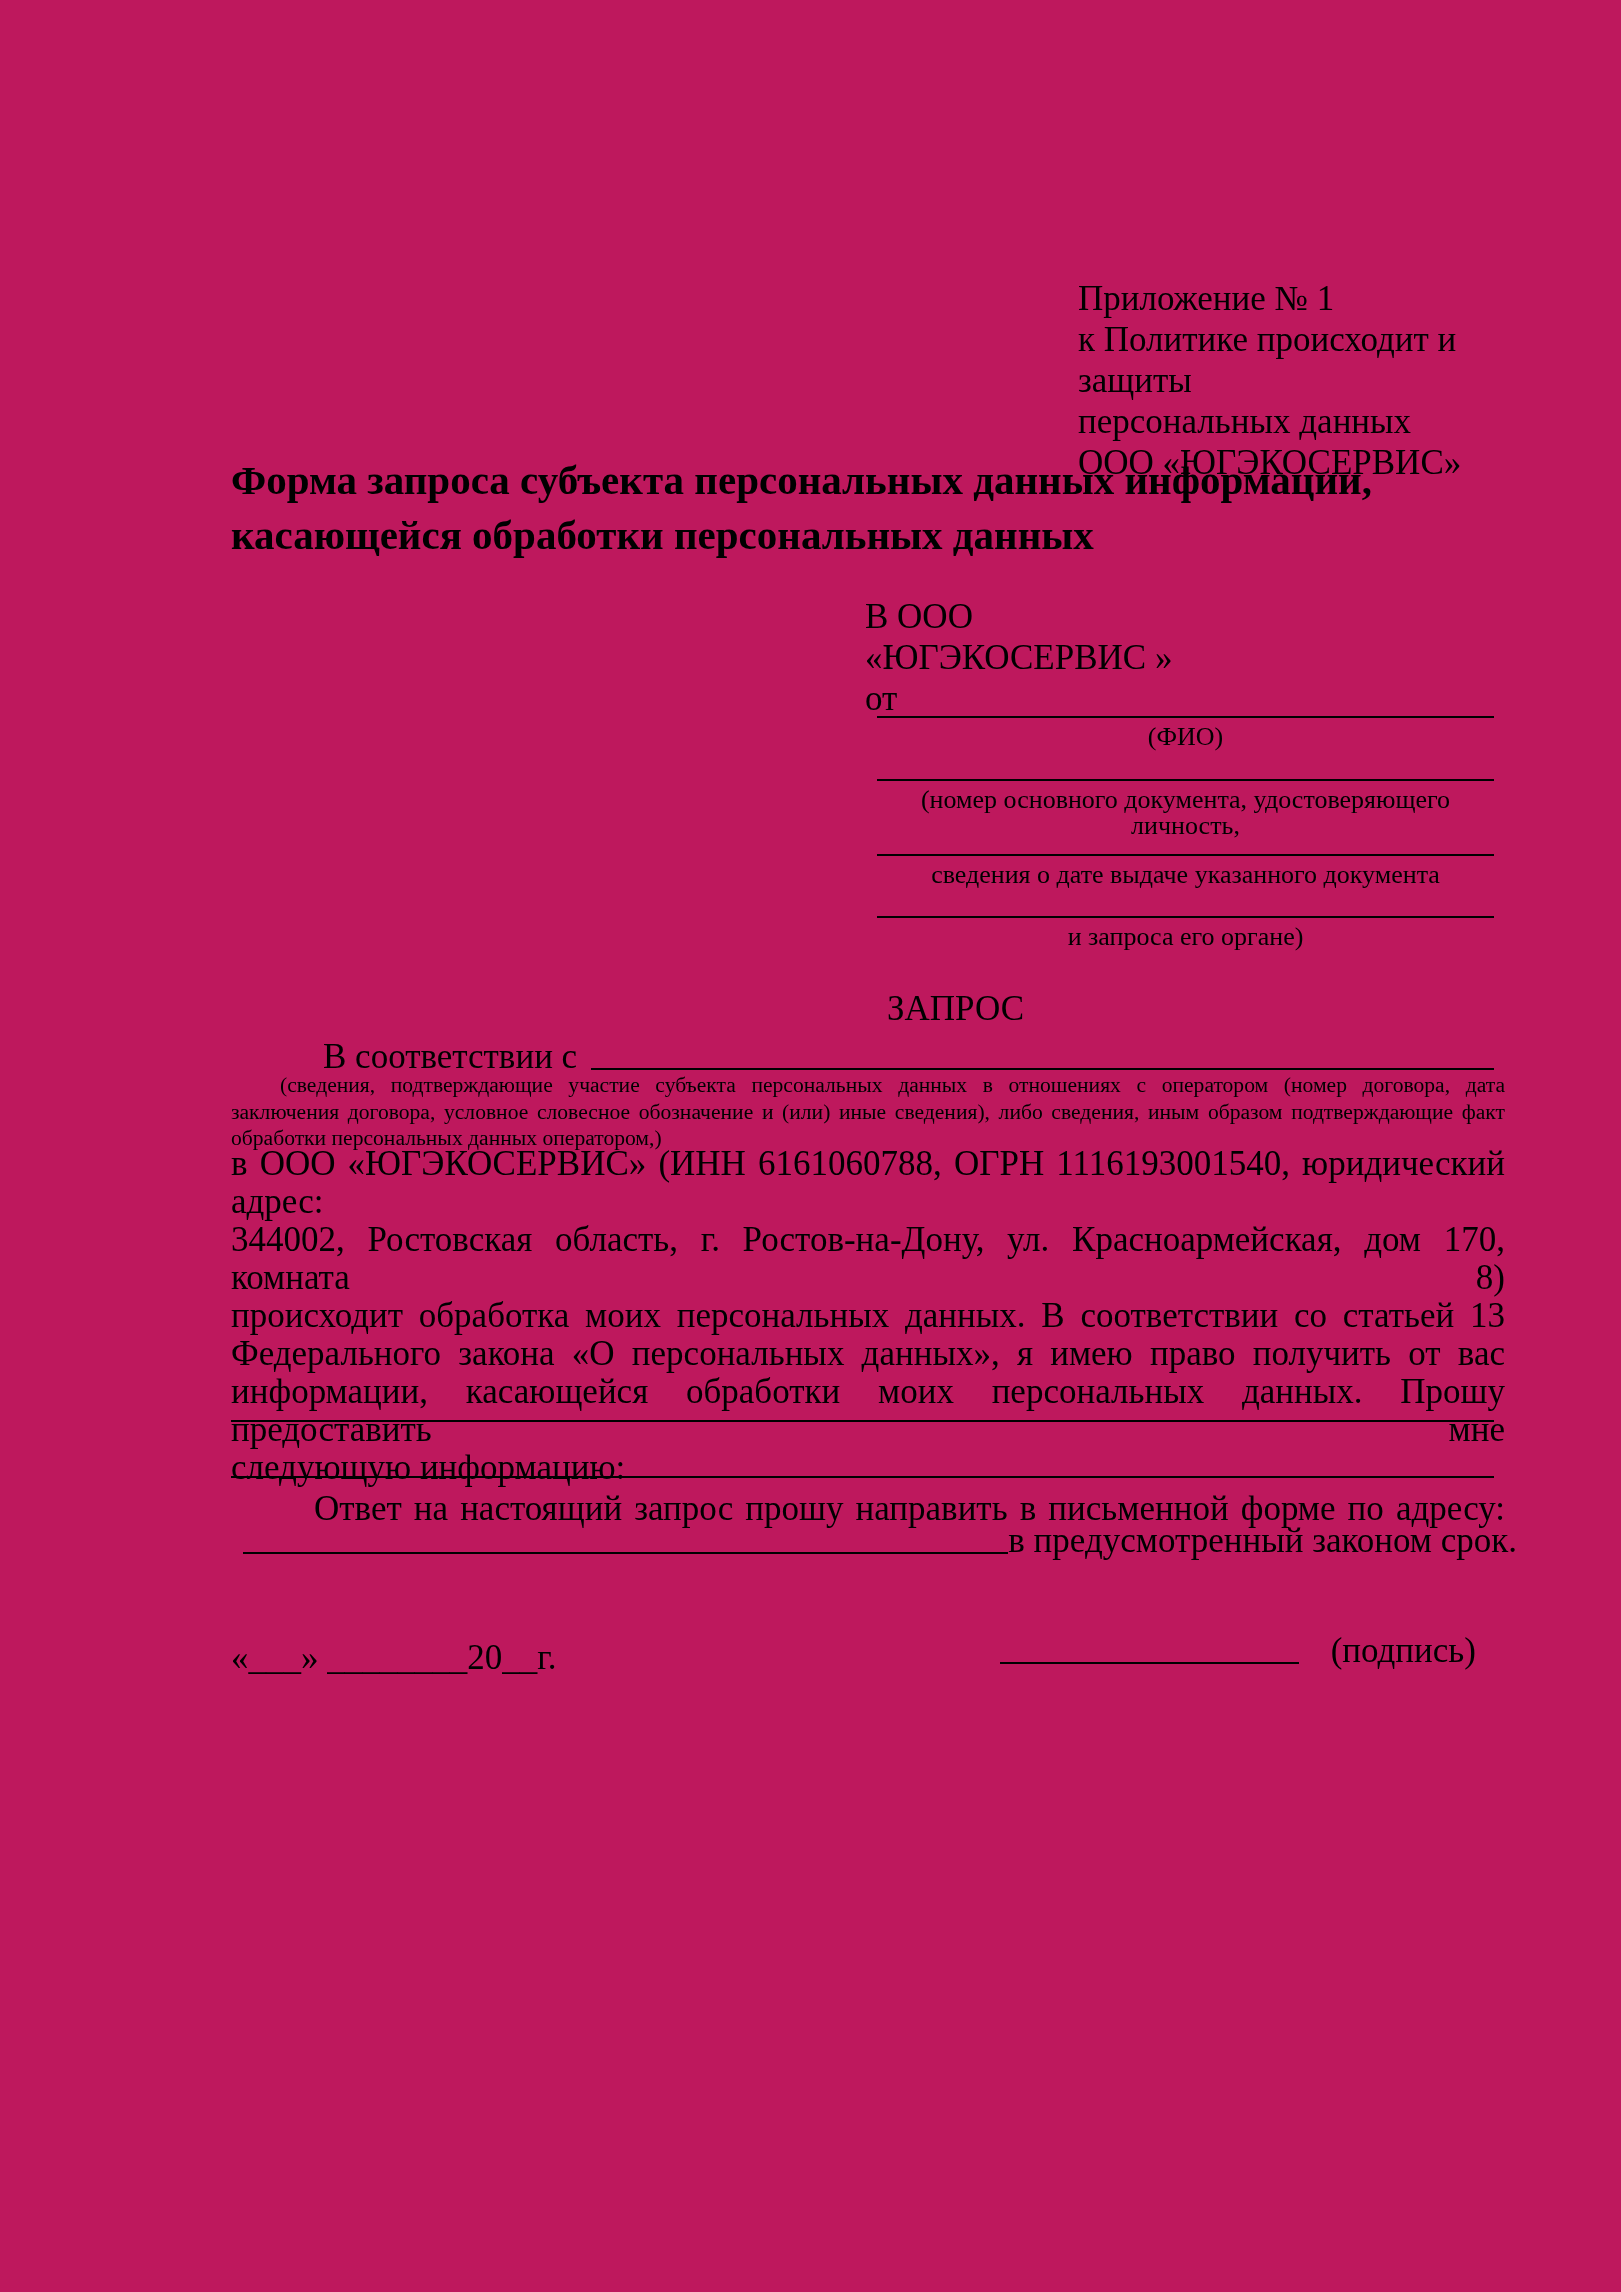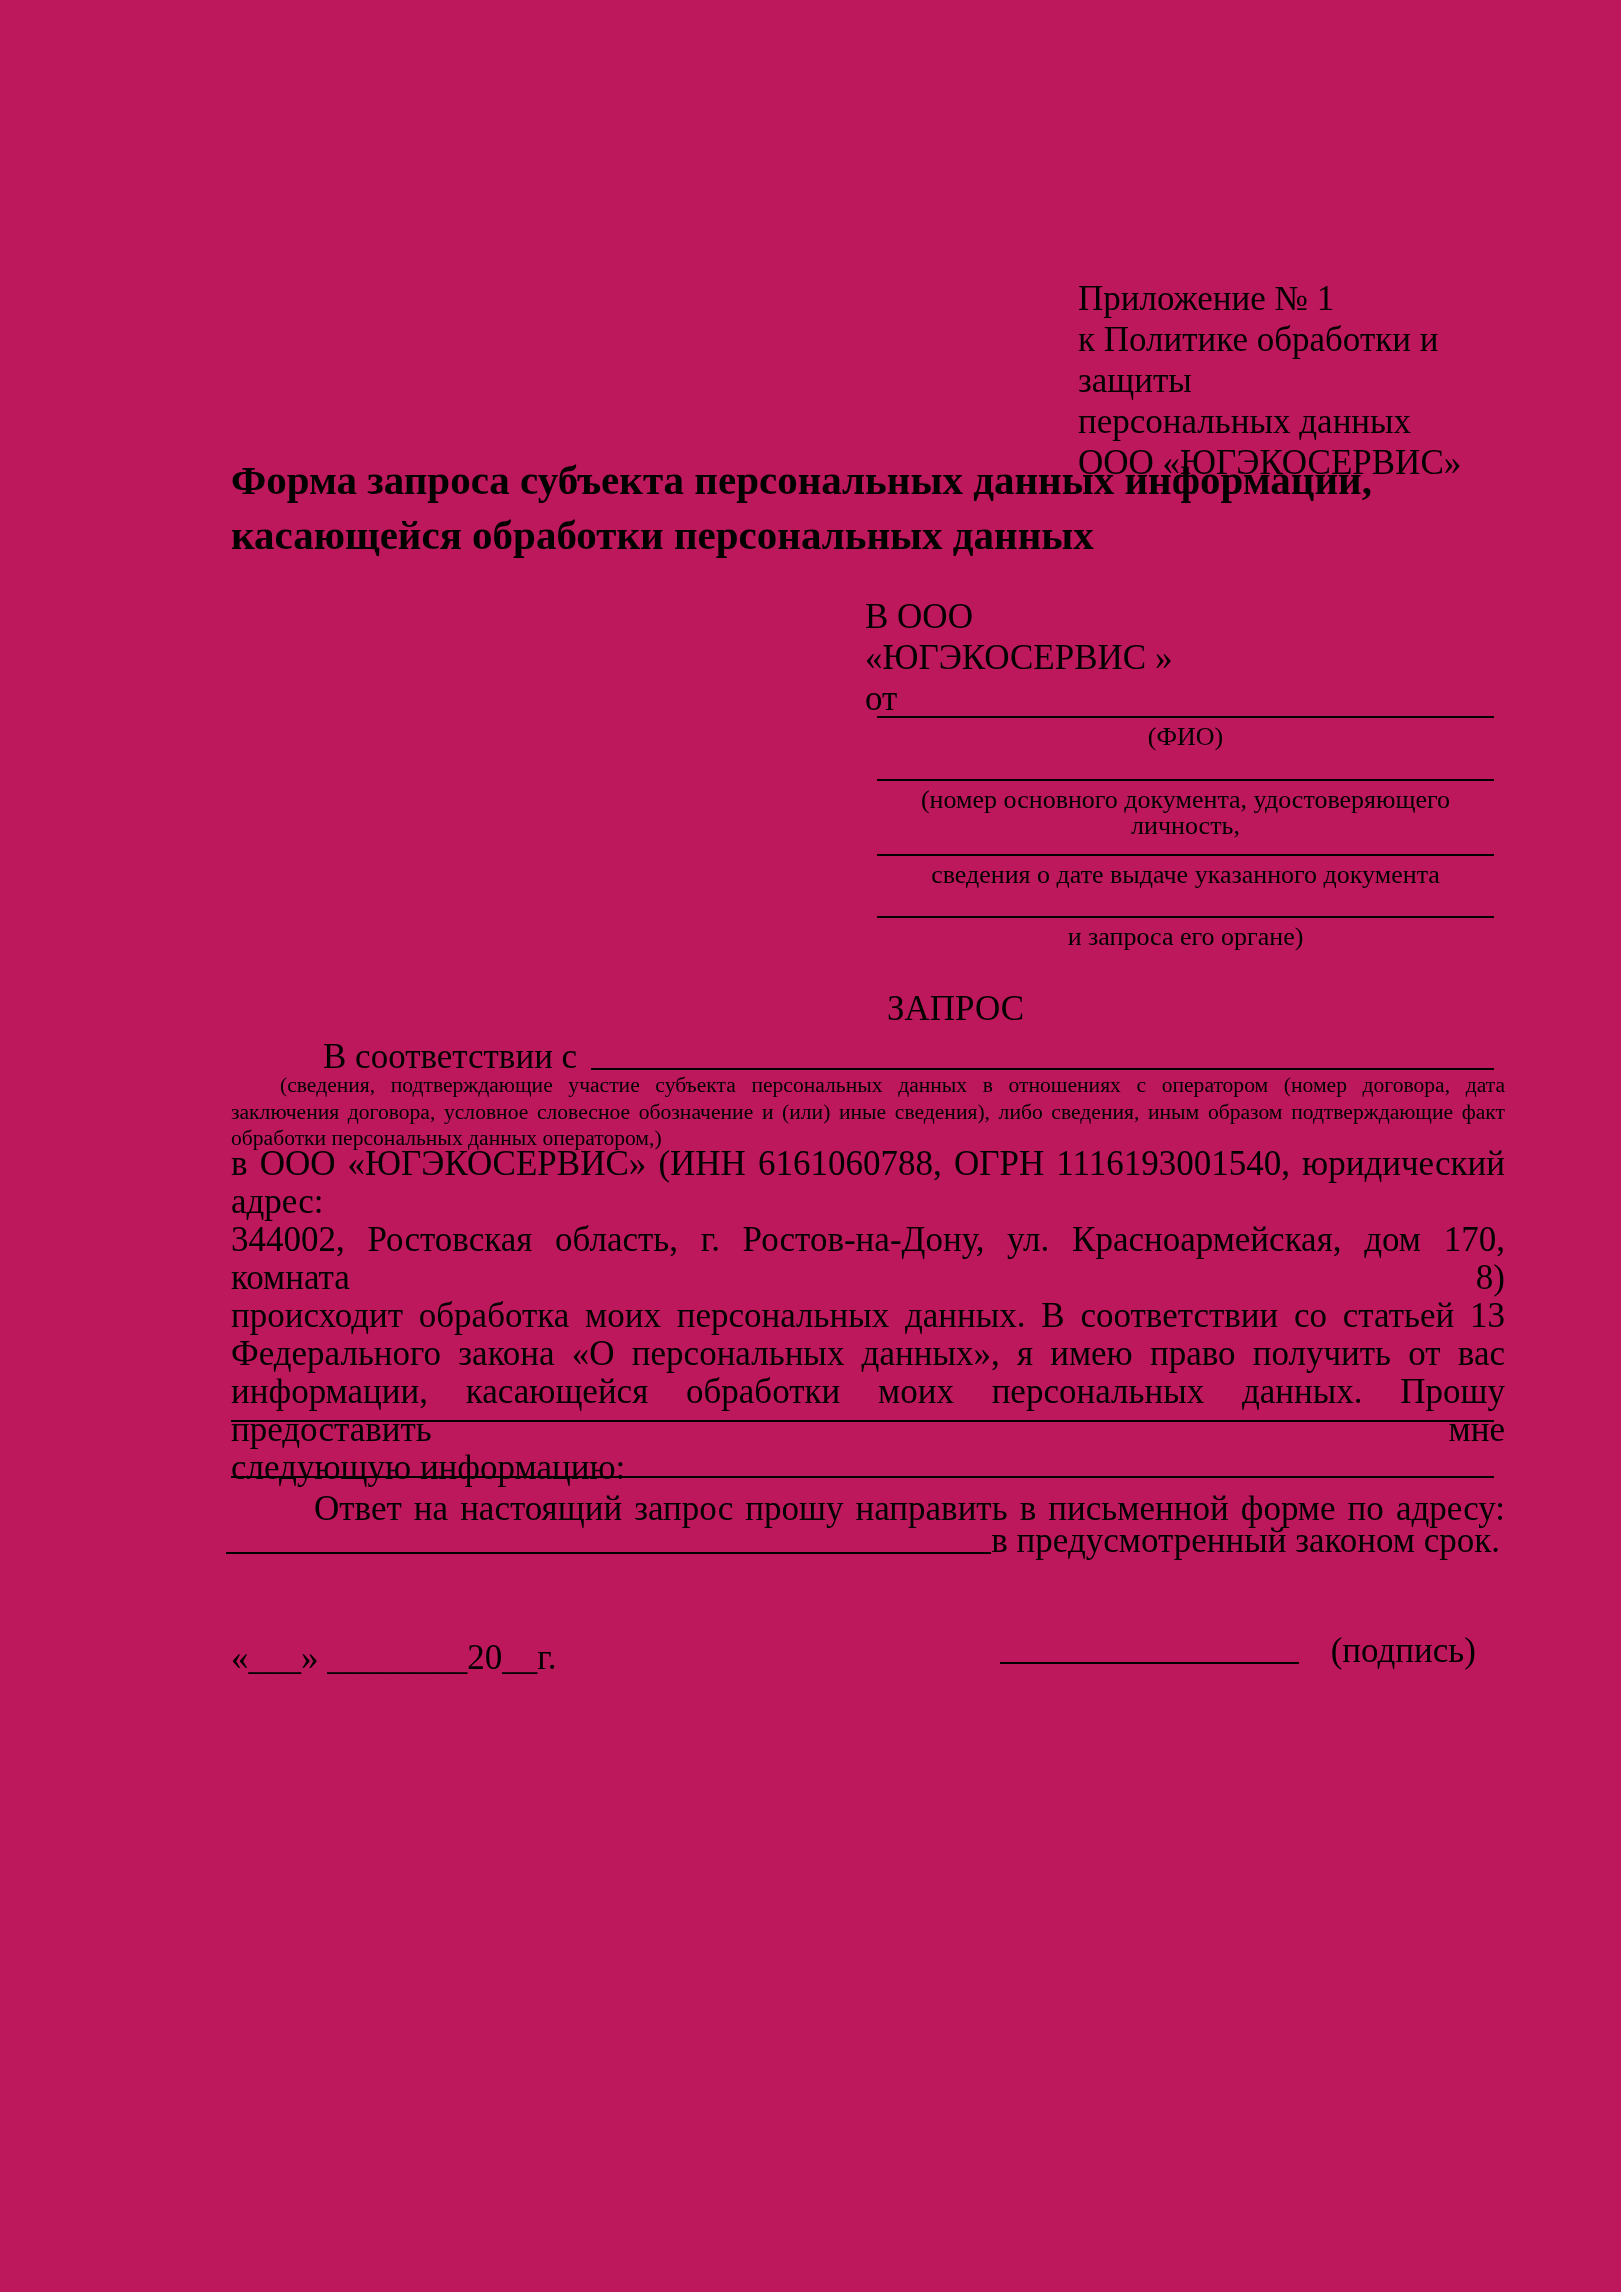--- a/index.html
+++ b/index.html
@@ -22,21 +22,21 @@
   .title{font-size:41px;line-height:55px;font-weight:bold;}
   .note{font-size:35px;line-height:41px;}
 </style>
 </head>
 <body>
 
 <div class="page">
 
   <div class="abs note" style="left:1078px;top:278px;width:451px;">
     <div>Приложение № 1</div>
-    <div>к Политике обработки и защиты</div>
+    <div>к Политике происходит и защиты</div>
     <div>персональных данных</div>
     <div>ООО «ЮГЭКОСЕРВИС»</div>
   </div>
 
   <div class="abs title" style="left:231px;top:453px;width:1274px;">
     <div>Форма запроса субъекта персональных данных информации,</div>
     <div>касающейся обработки персональных данных</div>
   </div>
 
   <div class="abs note" style="left:865px;top:596px;">
@@ -77,21 +77,21 @@
     <div class="just">происходит обработка моих персональных данных. В соответствии со статьей 13</div>
     <div class="just">Федерального закона «О персональных данных», я имею право получить от вас</div>
     <div class="just">информации, касающейся обработки моих персональных данных. Прошу предоставить мне</div>
     <div class="lastleft">следующую информацию:</div>
   </div>
 
   <div class="rule" style="left:231px;top:1420px;width:1263px;"></div>
   <div class="rule" style="left:231px;top:1476px;width:1263px;"></div>
 
   <div class="abs body-text just" style="left:231px;top:1490px;width:1274px;text-indent:83px;">Ответ на настоящий запрос прошу направить в письменной форме по адресу:</div>
-  <div class="abs flexrow body-text" style="left:226px;top:1521px;width:1274px;height:39px;">
+  <div class="abs flexrow body-text" style="left:243px;top:1521px;width:1274px;height:39px;">
     <span class="fill"></span>
     <span>в предусмотренный законом срок.</span>
   </div>
 
   <div class="abs body-text" style="left:231px;top:1639px;">«___» ________20__г.</div>
   <div class="abs flexrow body-text" style="left:1000px;top:1631px;width:476px;height:39px;gap:32px;">
     <span class="fill"></span>
     <span>(подпись)</span>
   </div>
 

